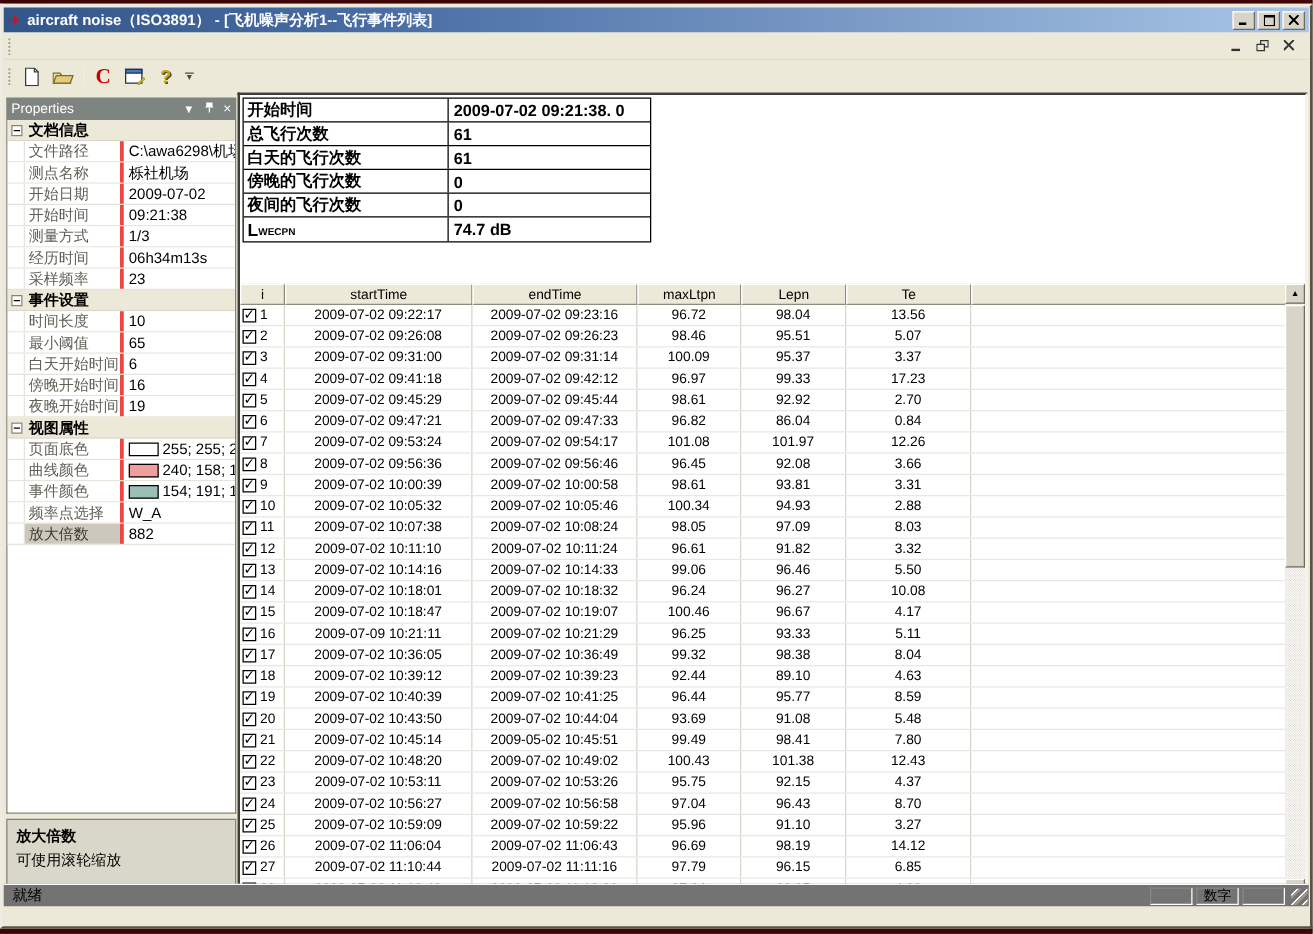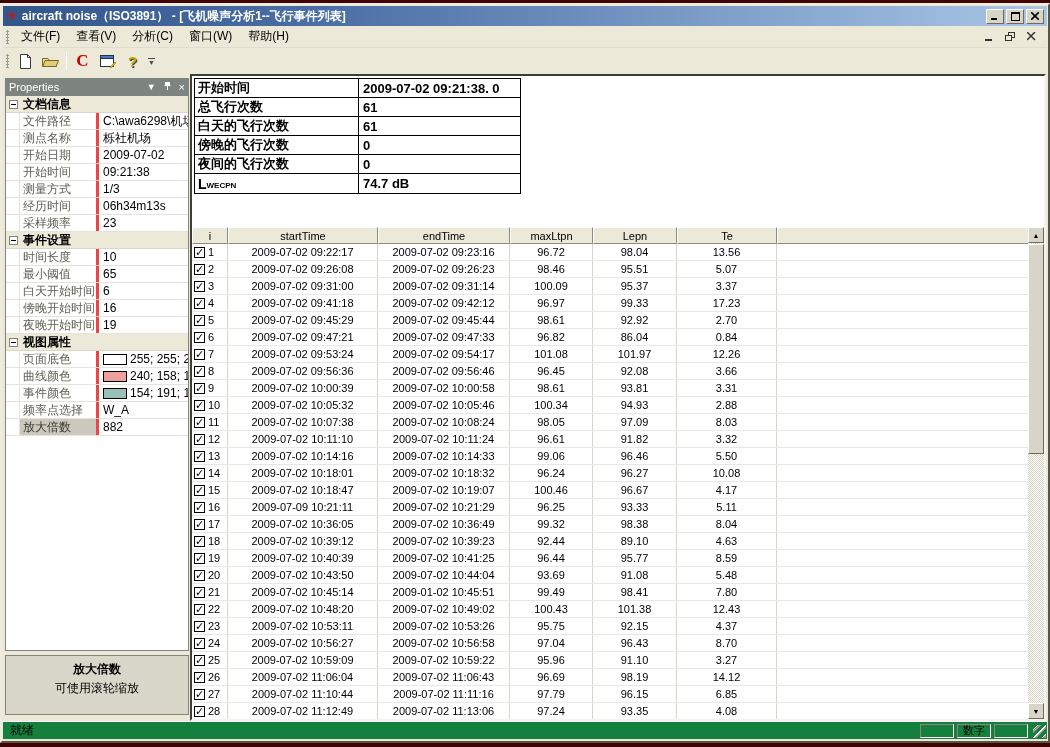--- a/index.html
+++ b/index.html
@@ -36,21 +36,21 @@
     display:flex; align-items:center; background:#ece9d8; }
   .tb-btn { width:23px; height:22px; display:flex; align-items:center; justify-content:center; margin:0 1px; }
   .tb-sep { width:1px; height:18px; background:#b8b5a8; border-right:1px solid #fff; margin:0 3px; }
   .c-glyph { font-family:"Liberation Serif","DejaVu Serif",serif; font-weight:bold; font-size:17px; color:#cc0000; }
   .q-glyph { font-weight:bold; font-size:15px; color:#c7a400; text-shadow:1px 1px 0 #444; }
   .tb-overflow { width:13px; height:22px; display:flex; flex-direction:column; align-items:center; justify-content:center; gap:1px; }
   .tb-overflow .bar { width:7px; height:1px; background:#4a4a4a; }
   .tb-overflow .chev { font-size:7px; color:#4a4a4a; line-height:5px; }
 
   
-  .main { position:absolute; left:1px; right:1px; top:69px; bottom:19px; background:#ece9d8;text-align:center; }
+  .main { position:absolute; left:1px; right:1px; top:69px; bottom:19px; background:#ece9d8; }
 
   
   .left-panel { position:absolute; left:2px; top:4px; width:184px; bottom:7px; }
   .panel-header { height:18px; background:#7e8480; color:#fff; display:flex; align-items:center;
     padding:0 4px; font-size:11px; }
   .panel-header .ph-icons { margin-left:auto; display:flex; align-items:center; gap:7px; }
   .ph-ic { color:#fff; font-size:9px; line-height:9px; }
   .pg-wrap { position:absolute; left:0; right:0; top:18px; bottom:64px; background:#fff;
     border:1px solid #84827a; border-top:none; overflow:hidden; }
   .pg-section { height:17px; display:flex; align-items:center; gap:5px; padding-left:3px;
@@ -109,21 +109,21 @@
                      linear-gradient(45deg,#d8d4c8 25%,transparent 25%,transparent 75%,#d8d4c8 75%);
     background-size:2px 2px; background-position:0 0,1px 1px; }
   .vs-btn { position:absolute; left:0; width:16px; height:16px; background:#d8d4c8;
     border:1px solid; border-color:#fff #6e6a5e #6e6a5e #fff;
     display:flex; align-items:center; justify-content:center; font-size:7px; color:#000; }
   .vs-up { top:0; } .vs-down { bottom:0; }
   .vs-thumb { position:absolute; left:0; width:16px; top:17px; height:210px; background:#d8d4c8;
     border:1px solid; border-color:#fff #6e6a5e #6e6a5e #fff; }
 
   
-  .statusbar { position:absolute; left:1px; right:1px; bottom:2px; height:18px; background:#15803d;
+  .statusbar { position:absolute; left:1px; right:1px; bottom:16px; height:18px; background:#737373;
     border-top:1px solid #fff; display:flex; align-items:center; font-size:12px; color:#000; }
   .sb-ready { padding-left:7px; }
   .sb-panes { margin-left:auto; display:flex; gap:3px; margin-right:19px; }
   .sb-pane { width:34px; height:14px; border:1px solid; border-color:#8a887c #fff #fff #8a887c;
     display:flex; align-items:center; justify-content:center; font-size:11px; }
   .sb-grip { position:absolute; right:1px; bottom:1px; width:13px; height:13px;
     background:repeating-linear-gradient(135deg, transparent 0 3px, #fff 3px 4px, #9a988c 4px 6px); }
 </style>
 </head>
 <body>
@@ -149,27 +149,20 @@
         <span class="win-btn">
           <svg width="8" height="8">
               <path d="M0 0 L8 8 M8 0 L0 8" stroke="#000" stroke-width="1.6"></path>
             </svg>
         </span>
       </span>
     </div>
 
     <div class="menubar">
       <span class="grip"></span>
-      <span style="display:flex;">
-          <span class="menu-item">文件(F)</span>
-          <span class="menu-item">查看(V)</span>
-          <span class="menu-item">分析(C)</span>
-          <span class="menu-item">窗口(W)</span>
-          <span class="menu-item">帮助(H)</span>
-        </span>
       <span class="mdi-controls">
         <span class="mdi-btn">
           <svg width="8" height="9">
               <rect x="0" y="7" width="7" height="2" fill="#333"></rect>
             </svg>
         </span>
         <span class="mdi-btn">
           <svg width="10" height="10">
             <rect x="3.5" y="0.5" width="6" height="5" fill="none" stroke="#333"></rect>
             <rect x="0.5" y="3.5" width="6" height="5" fill="#ece9d8" stroke="#333"></rect>
@@ -656,21 +649,21 @@
               <div class="dg-cell c4">91.08</div>
               <div class="dg-cell c5">5.48</div>
               <div class="dg-cell cf"></div>
             </div>
             <div class="dg-row">
               <div class="dg-cell c0">
                 <span class="cbx">✓</span>
                 <span class="idx">21</span>
               </div>
               <div class="dg-cell c1">2009-07-02 10:45:14</div>
-              <div class="dg-cell c2">2009-01-02 10:45:51</div>
+              <div class="dg-cell c2">2009-05-02 10:45:51</div>
               <div class="dg-cell c3">99.49</div>
               <div class="dg-cell c4">98.41</div>
               <div class="dg-cell c5">7.80</div>
               <div class="dg-cell cf"></div>
             </div>
             <div class="dg-row">
               <div class="dg-cell c0">
                 <span class="cbx">✓</span>
                 <span class="idx">22</span>
               </div>

